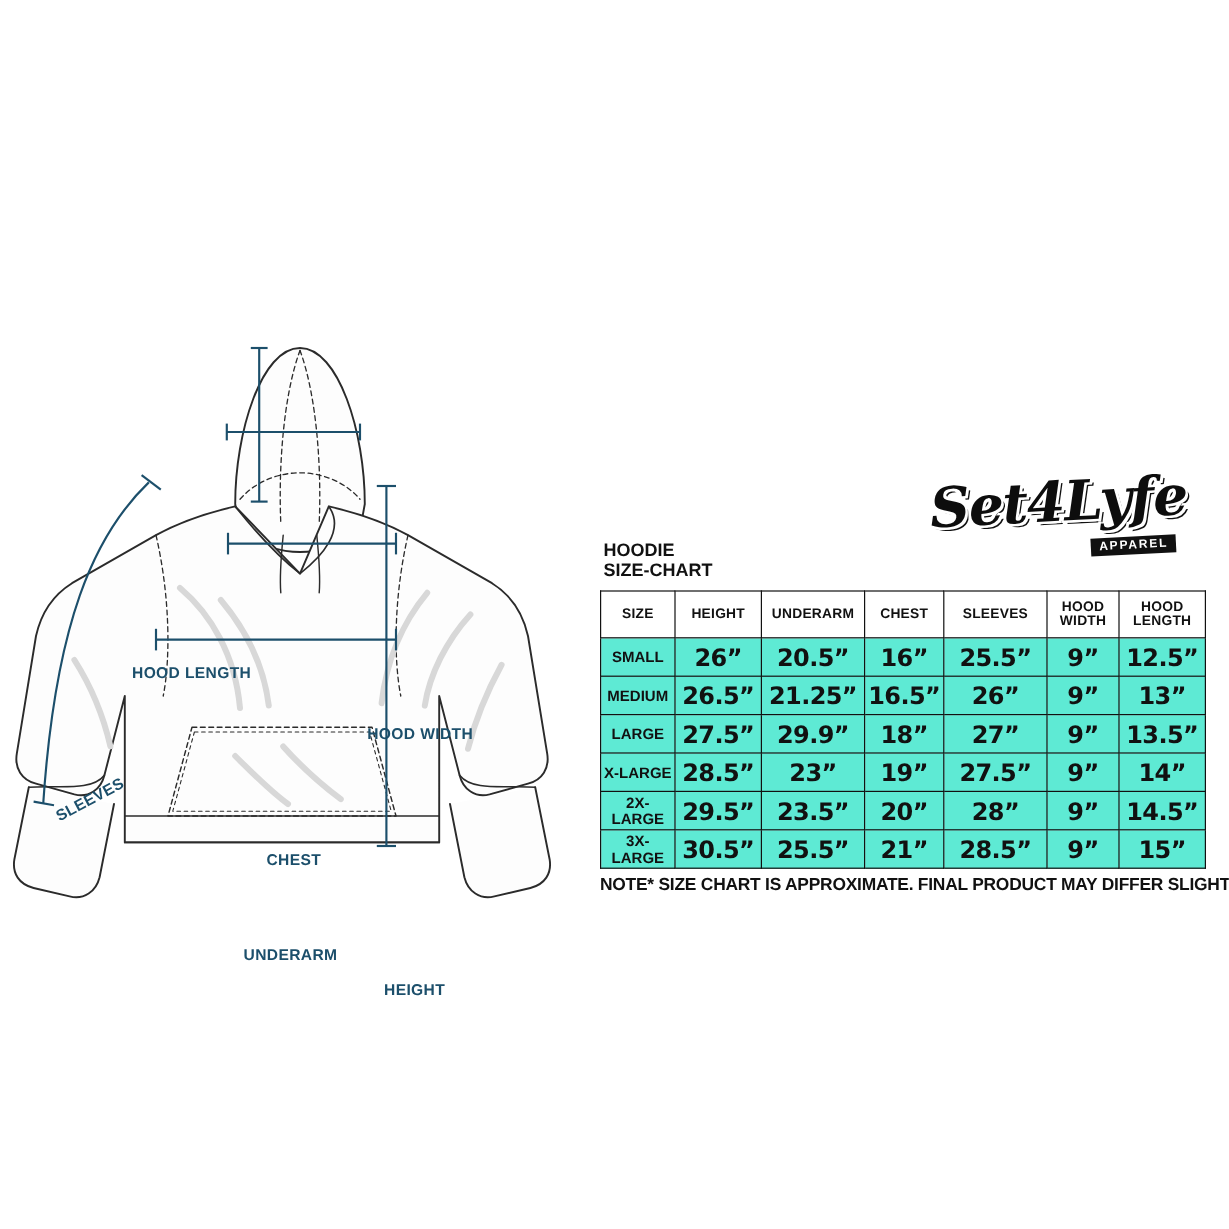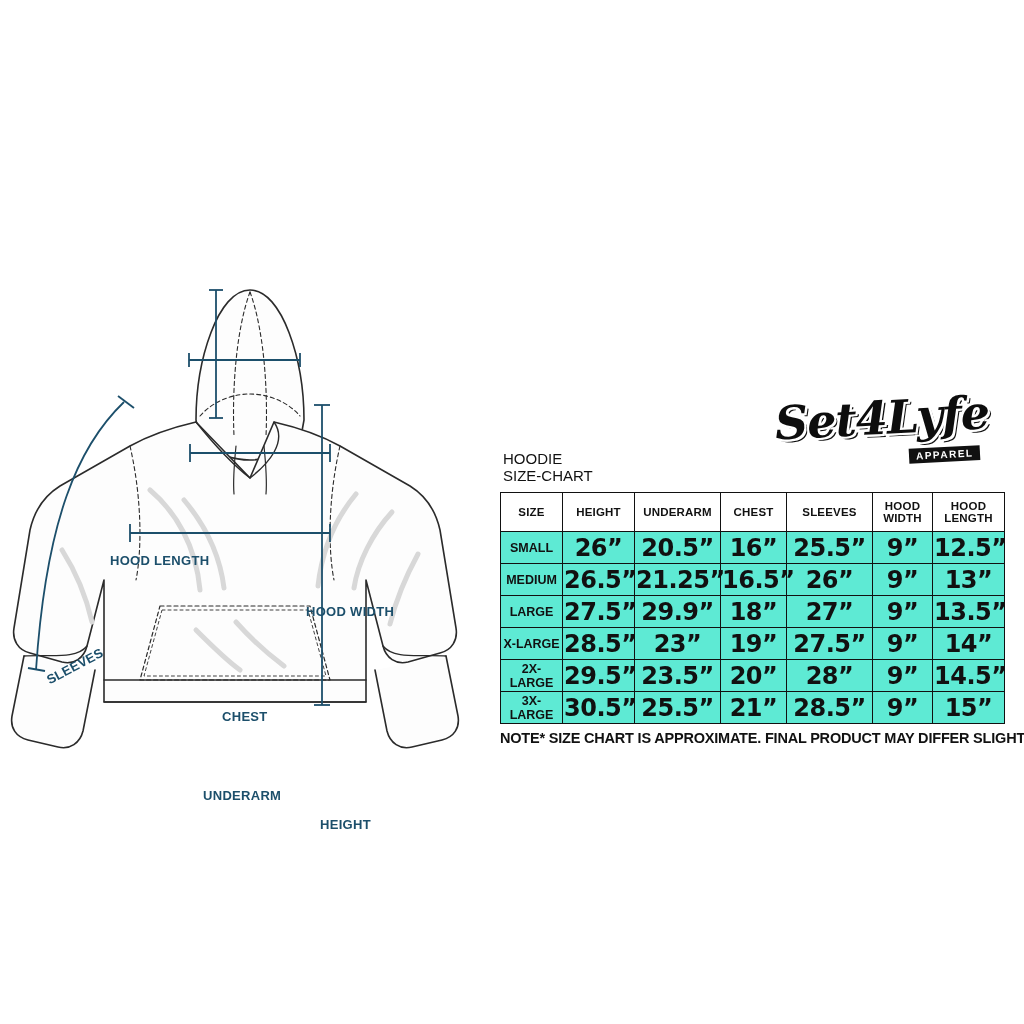--- a/index.html
+++ b/index.html
@@ -85,21 +85,21 @@
   }
 
   
   #chart-heading {
     position: absolute;
     left: 503px;
     top: 450px;
     color: #111111;
     font-family: "Liberation Sans", sans-serif;
     font-size: 15px;
-    font-weight: 400;
+    font-weight: 700;
     line-height: 17px;
   }
   #chart-heading div { white-space: nowrap; }
 
   
   #size-table {
     position: absolute;
     left: 500px;
     top: 492px;
     width: 504px;
@@ -119,21 +119,21 @@
     font-size: 11.5px;
     font-weight: bold;
     letter-spacing: 0.2px;
     height: 28px;
     padding: 5px 1px;
     line-height: 12px;
   }
   #size-table thead th.hdr-two-line { line-height: 12px; }
   #size-table tbody td {
     height: 29px;
-    font-size: 24px;
+    font-size: 20px;
     font-weight: bold;
     font-family: "DejaVu Sans", sans-serif;
     letter-spacing: -0.5px;
   }
   #size-table tbody td.size-cell {
     font-size: 12.5px;
     font-family: "Liberation Sans", sans-serif;
     letter-spacing: 0;
   }
   col.c-size    { width: 62px; }

